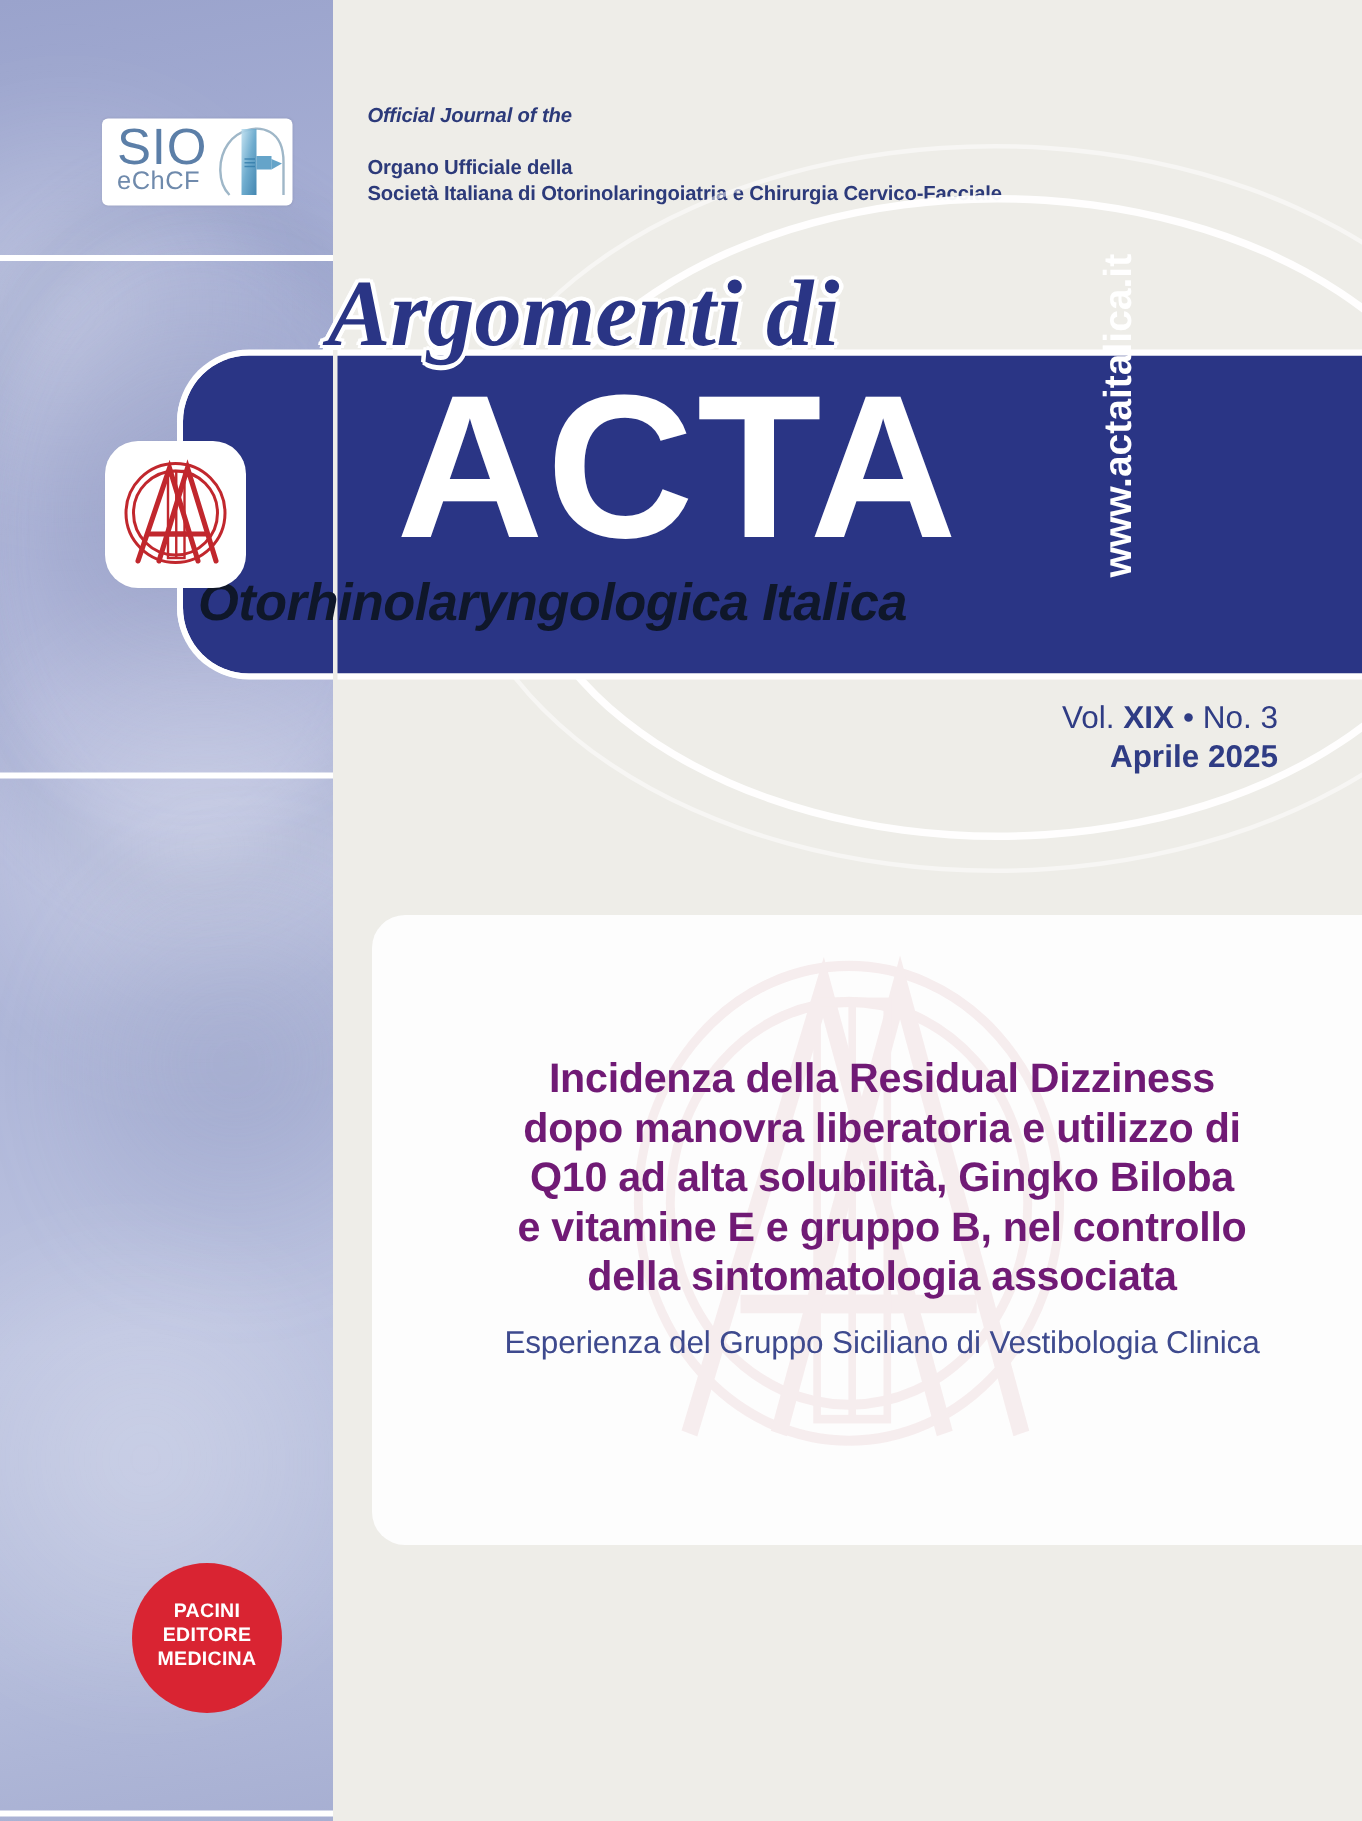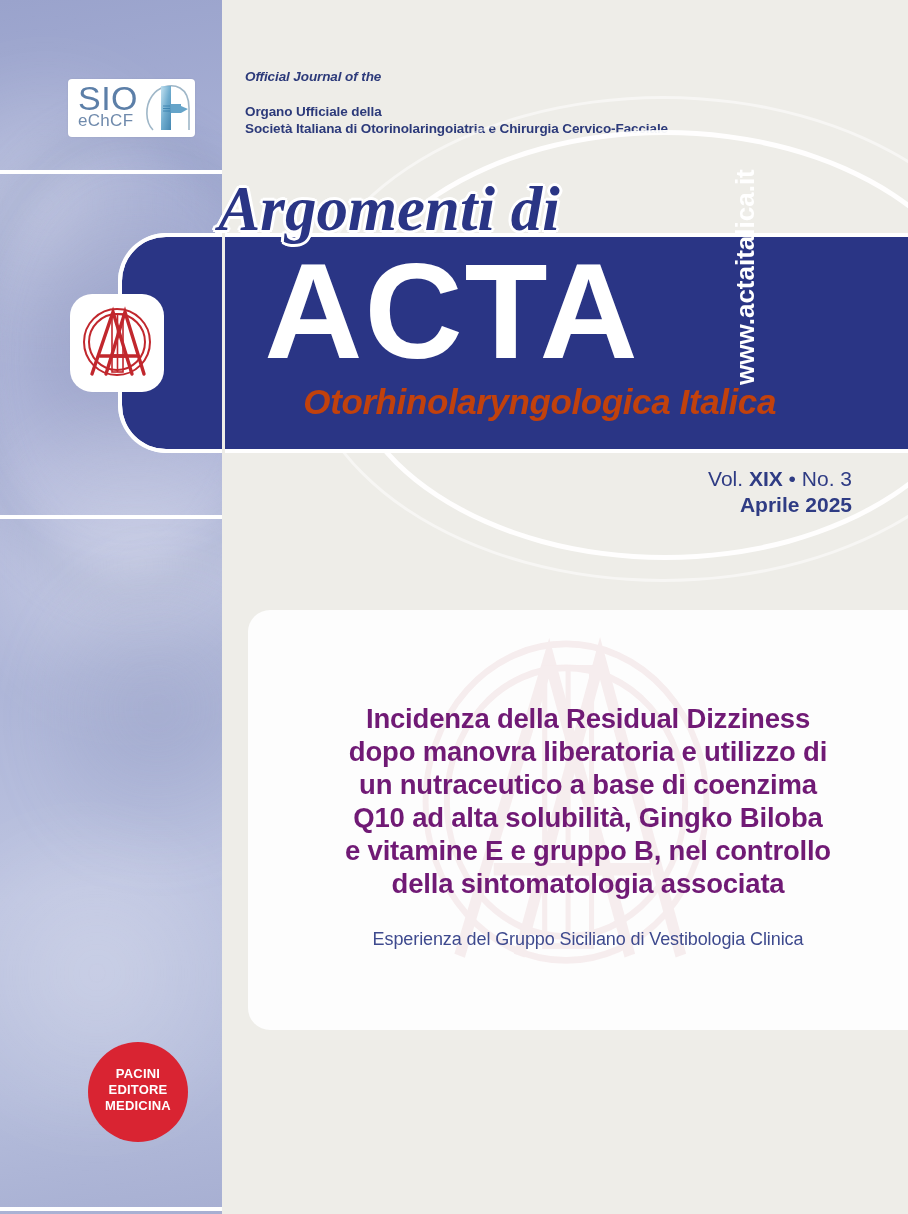--- a/index.html
+++ b/index.html
@@ -219,30 +219,30 @@
     font-family: "Liberation Sans", sans-serif;
     font-weight: bold;
     font-size: 136px;
     line-height: 136px;
     letter-spacing: 2px;
     color: #ffffff;
     z-index: 5;
   }
   .acta-sub {
     position: absolute;
-    left: 116px; top: 382px;
+    left: 132px; top: 382px;
     width: 660px;
-    text-align: right;
+    text-align: left;
     font-family: "Liberation Sans", sans-serif;
     font-style: italic;
     font-weight: bold;
     font-size: 35px;
     line-height: 40px;
     letter-spacing: -0.4px;
-    color: #c2410c;
+    color: #0f172a;
     z-index: 5;
   }
 
   .website {
     position: absolute;
     left: 790px;
     top: 245px;
     width: 200px;
     transform: rotate(-90deg);
     transform-origin: 40px 100px;
@@ -309,24 +309,24 @@
   }
   .article-title {
     font-family: "Liberation Sans", sans-serif;
     font-weight: bold;
     font-size: 27.5px;
     line-height: 33px;
     color: #701a75;
     letter-spacing: -0.2px;
   }
   .article-subtitle {
-    margin-top: 26px;
+    margin-top: 16px;
     font-family: "Liberation Sans", sans-serif;
     font-weight: 400;
-    font-size: 18px;
+    font-size: 21px;
     line-height: 26px;
     color: #3e4a8e;
     letter-spacing: -0.1px;
   }
 
   
   .pacini {
     position: absolute;
     left: 88px; top: 1042px;
     width: 100px; height: 100px;
@@ -460,21 +460,20 @@
       <g fill="none" stroke="#E8C9CC" stroke-width="1.2">
         <rect x="42" y="20" width="11" height="58"></rect>
         <line x1="47.5" y1="20" x2="47.5" y2="78"></line>
       </g>
     </svg>
 
     <div class="article-text">
       <div class="article-title">
         <div>Incidenza della Residual Dizziness</div>
         <div>dopo manovra liberatoria e utilizzo di</div>
-        <div>un nutraceutico a base di coenzima</div>
         <div>Q10 ad alta solubilità, Gingko Biloba</div>
         <div>e vitamine E e gruppo B, nel controllo</div>
         <div>della sintomatologia associata</div>
       </div>
       <div class="article-subtitle">Esperienza del Gruppo Siciliano di Vestibologia Clinica</div>
     </div>
   </div>
 
   <div class="pacini">
     <div class="pacini-text">

